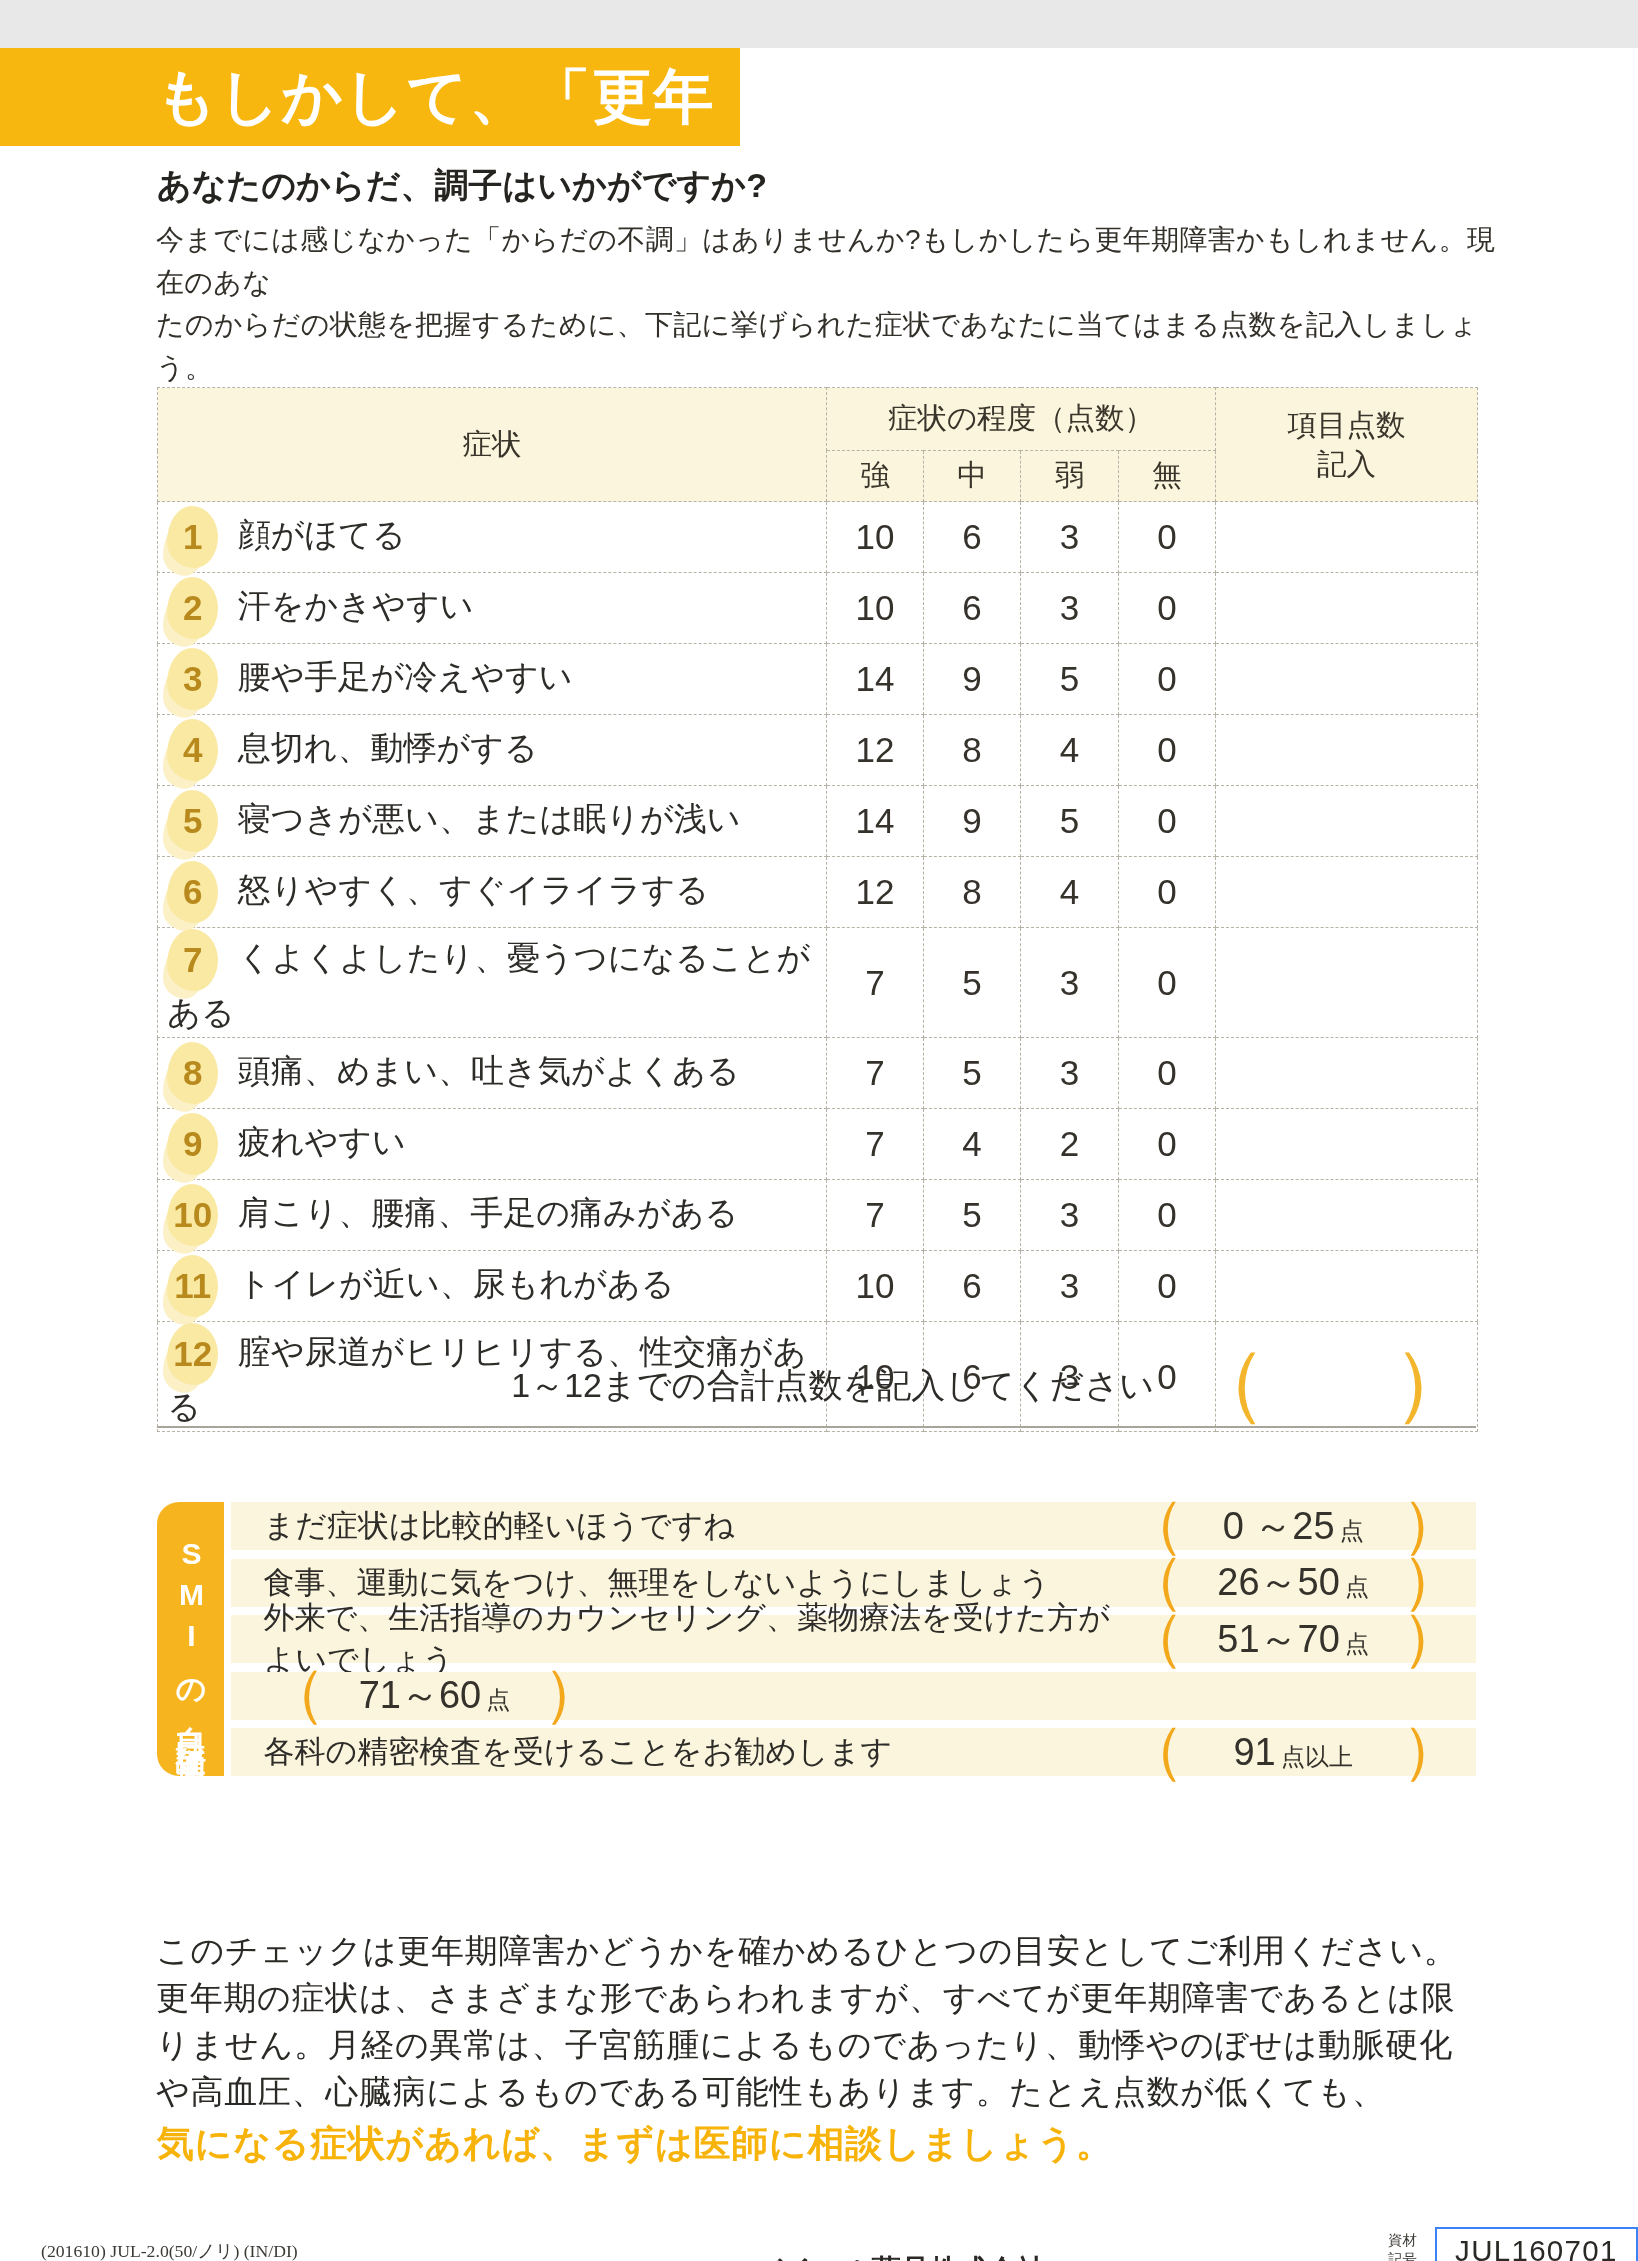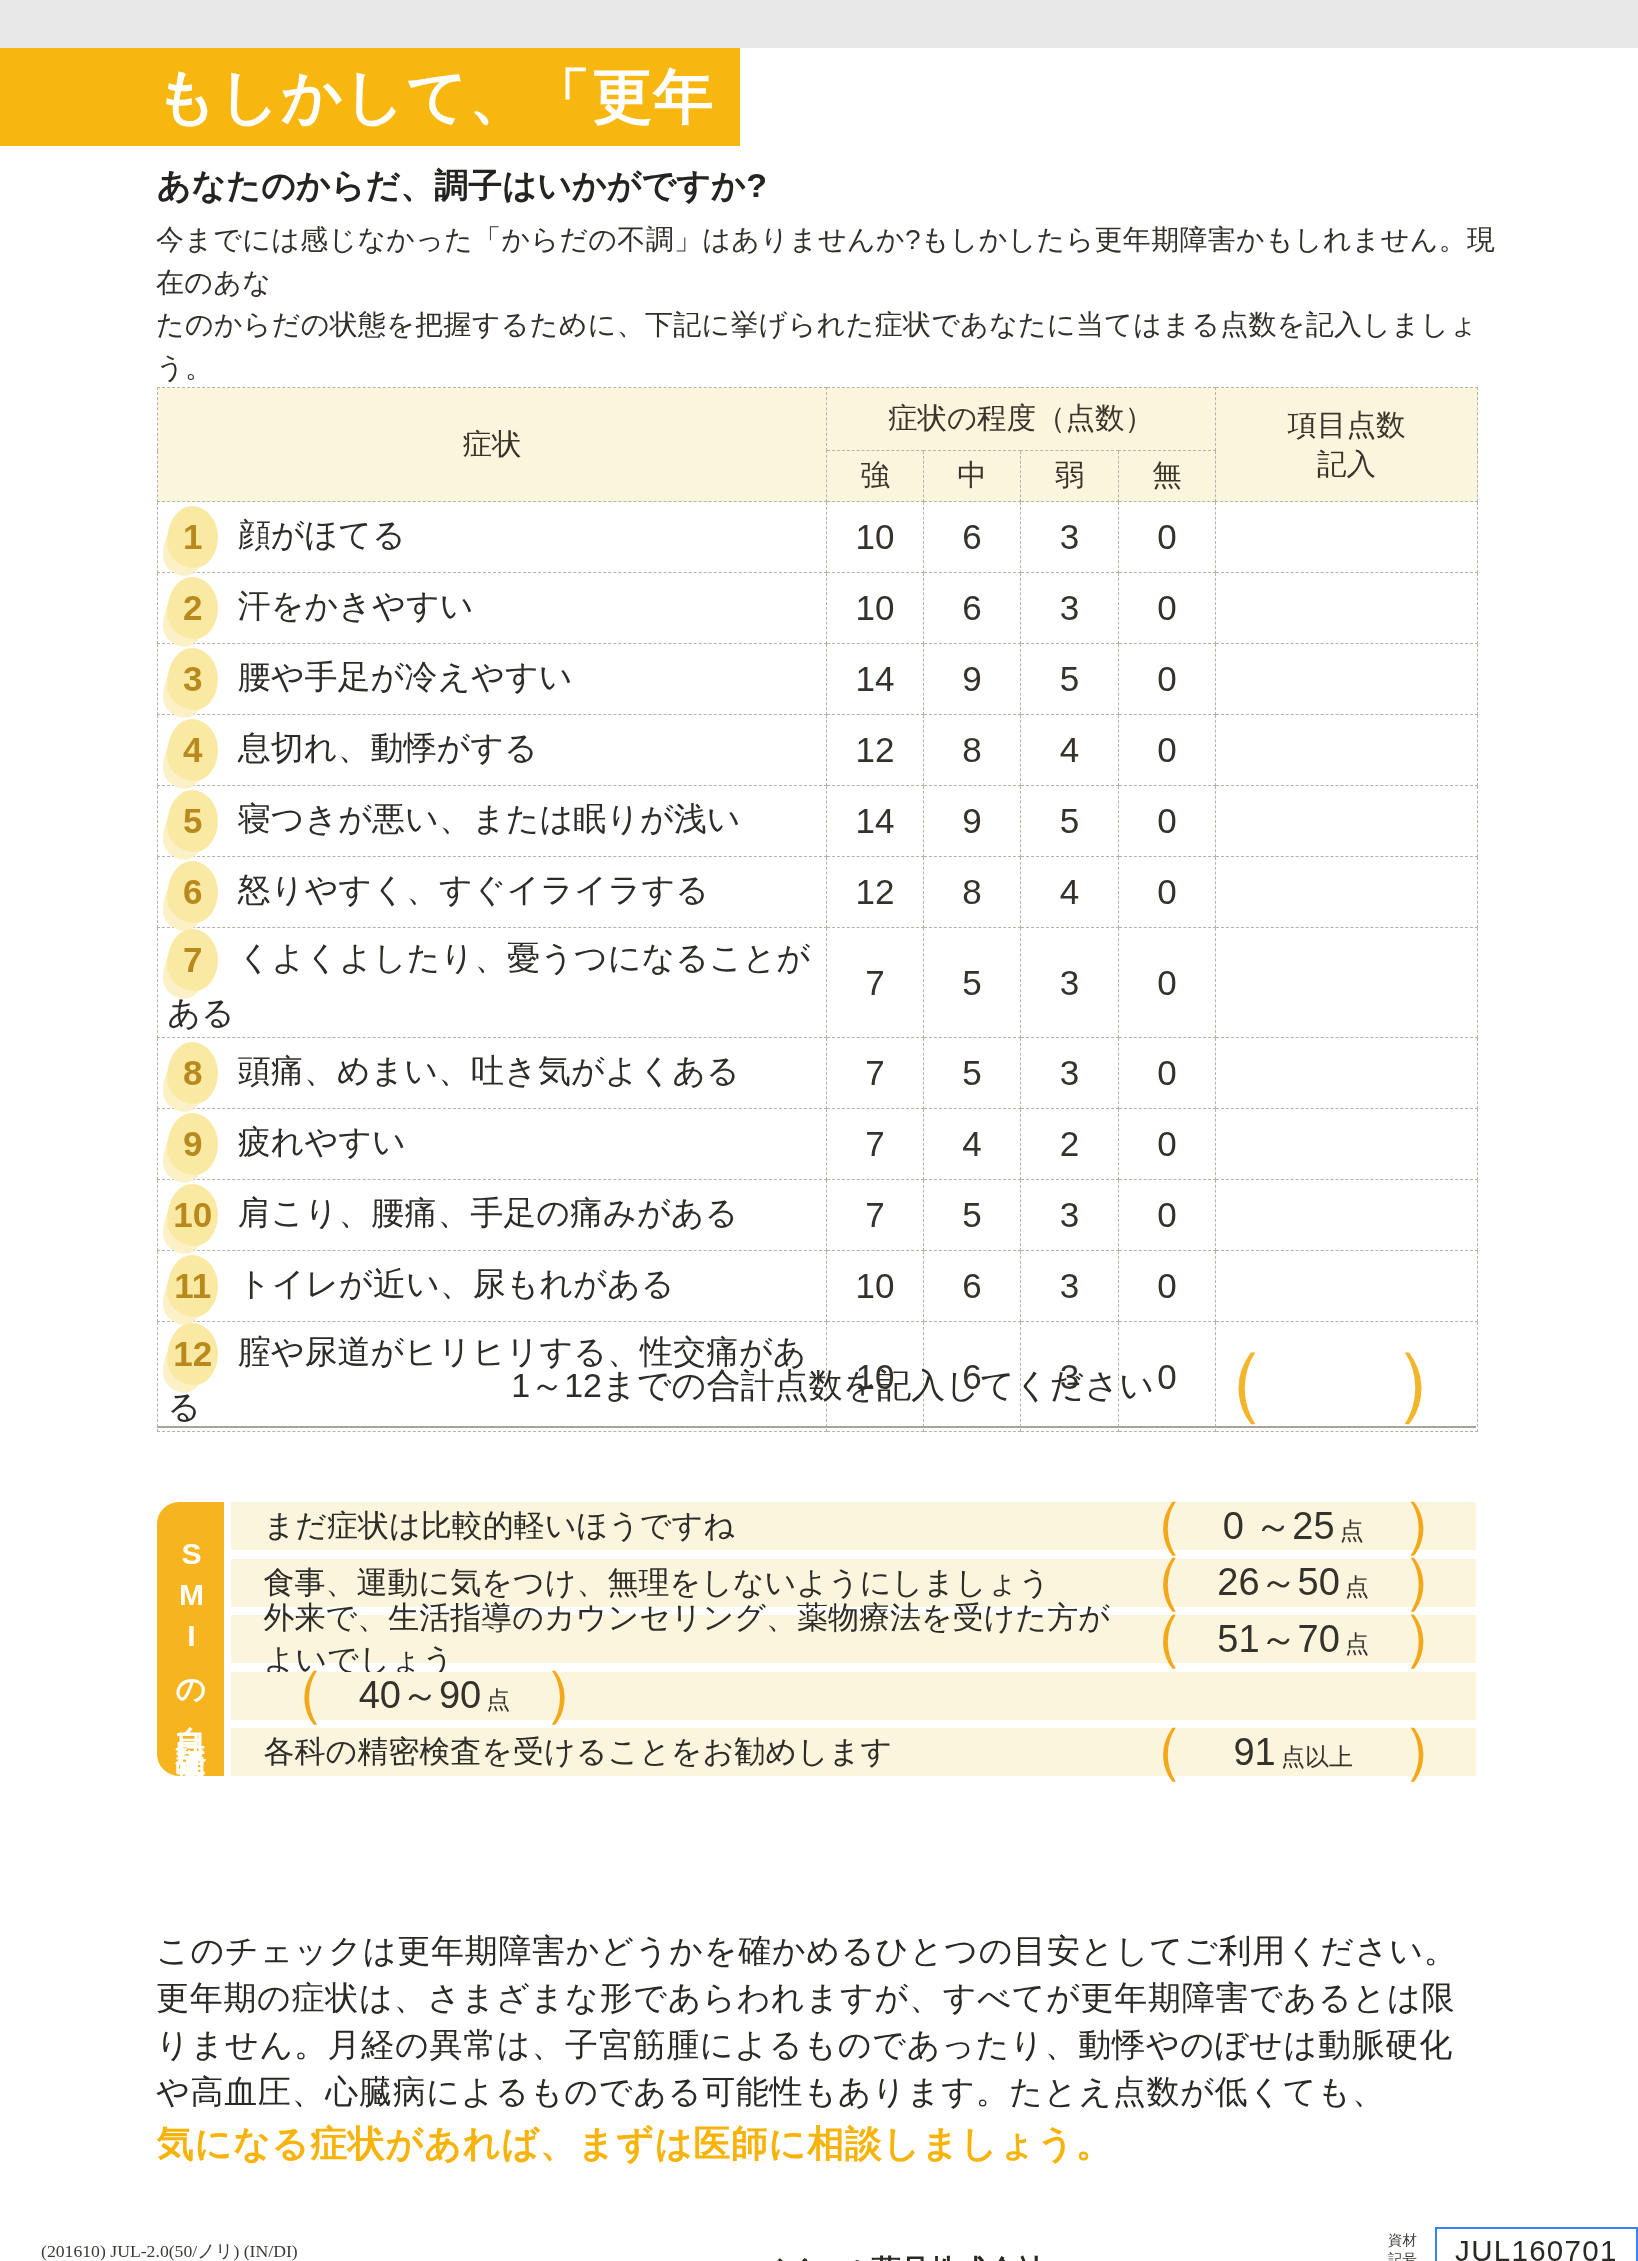--- a/index.html
+++ b/index.html
@@ -252,21 +252,21 @@
             <span class="range">51～70</span>
             <span class="unit">点</span>
           </span>
           <span class="paren">）</span>
         </span>
       </div>
       <div class="eval-row">
         <span class="range-group">
           <span class="paren">（</span>
           <span class="range-box">
-            <span class="range">40～90</span>
+            <span class="range">71～60</span>
             <span class="unit">点</span>
           </span>
           <span class="paren">）</span>
         </span>
       </div>
       <div class="eval-row">
         <span class="advice">各科の精密検査を受けることをお勧めします</span>
         <span class="range-group">
           <span class="paren">（</span>
           <span class="range-box">

